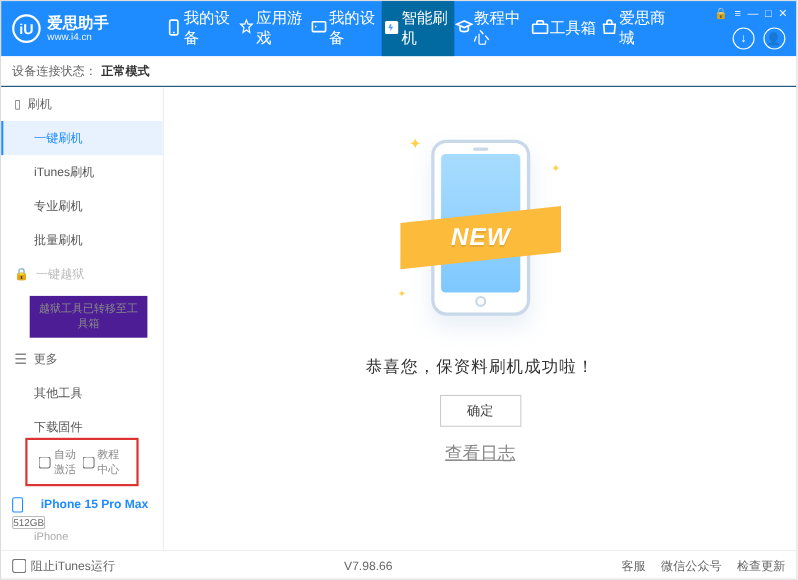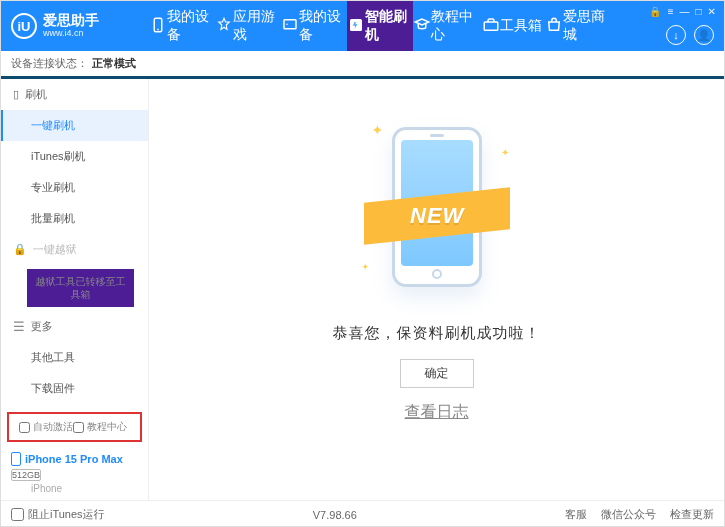--- a/index.html
+++ b/index.html
@@ -4,42 +4,42 @@
 <style>
 * { margin: 0; padding: 0; box-sizing: border-box; font-family: "Microsoft YaHei", sans-serif; }
 body { width: 725px; height: 527px; background: #fff; overflow: hidden; border: 1px solid #ddd; }
 .header { height: 50px; background: #1e8bff; display: flex; align-items: center; color: #fff; position: relative; }
 .brand { display: flex; padding: 0 10px; width: 148px; }
 .brand-logo { width: 26px; height: 26px; border: 2px solid #fff; border-radius: 50%; display: flex; align-items: center; justify-content: center; font-weight: bold; font-size: 13px; margin-right: 6px; }
 .brand-text { font-size: 14px; font-weight: bold; line-height: 1.1; }
 .brand-url { font-size: 9px; opacity: 0.9; }
 .nav { display: flex; height: 100%; }
 .nav-item { width: 66px; display: flex; flex-direction: row; align-items: center; justify-content: center; cursor: pointer; font-size: 14px; }
-.nav-item.active { background: #4c1d95; font-weight: bold; }
+.nav-item.active { background: #0369a1; }
 .nav-ico { width: 18px; height: 18px; margin-bottom: 3px; display: flex; align-items: center; justify-content: center; }
 .header-right { position: absolute; right: 8px; top: 5px; display: flex; gap: 6px; font-size: 10px; align-items: center; }
 .win-ctrl { cursor: pointer; opacity: 0.9; }
 .header-circles { position: absolute; right: 10px; bottom: 6px; display: flex; gap: 8px; }
 .hc { width: 20px; height: 20px; border: 1.5px solid #fff; border-radius: 50%; display: flex; align-items: center; justify-content: center; font-size: 11px; cursor: pointer; }
-.status-bar { height: 28px; border-bottom: 3px solid #0c4a6e; display: flex; align-items: center; padding: 0 10px; font-size: 11px; color: #666; }
+.status-bar { height: 28px; border-bottom: 1px solid #0c4a6e; display: flex; align-items: center; padding: 0 10px; font-size: 11px; color: #666; }
 .status-val { color: #333; font-weight: bold; margin-left: 4px; }
 .body { display: flex; height: 421px; }
 .sidebar { width: 148px; border-right: 1px solid #eee; font-size: 11px; color: #555; position: relative; display: flex; flex-direction: column; }
 .sb-scroll { flex: 1; overflow: hidden; }
 .sb-section { padding: 8px 12px; display: flex; align-items: center; gap: 6px; color: #666; }
 .sb-item { padding: 8px 0 8px 30px; cursor: pointer; color: #555; }
 .sb-item.active { background: #e8f2ff; color: #1e8bff; border-left: 2px solid #1e8bff; padding-left: 28px; }
 .sb-note { background: #4c1d95; margin: 4px 14px 4px 26px; padding: 6px; font-size: 10px; color: #888; line-height: 1.3; text-align: center; }
 .sb-lock { color: #bbb; }
 .sb-more-ico { font-size: 13px; color: #888; }
-.red-box { border: 2px solid #d33; padding: 6px 10px; margin: 4px 6px; display: flex; gap: 0; align-items: flex-start; }
+.red-box { border: 2px solid #d33; padding: 6px 10px; margin: 4px 22px; display: flex; gap: 0; align-items: flex-start; }
 .chk { display: flex; align-items: center; gap: 3px; font-size: 10px; color: #888; }
 .chk input { width: 11px; height: 11px; }
 .device-box { padding: 6px 10px; }
-.device-name { color: #1e8bff; font-size: 11px; font-weight: bold; display: flex; align-items: center; gap: 4px; }
+.device-name { color: #1e8bff; font-size: 11px; font-weight: bold; display: flex; align-items: center; gap: 16px; }
 .device-ico { width: 10px; height: 14px; border: 1.5px solid #1e8bff; border-radius: 2px; display: inline-block; }
 .storage { display: inline-block; border: 1px solid #bbb; border-radius: 2px; padding: 0 0; font-size: 9px; color: #666; margin-top: 3px; }
 .device-type { font-size: 10px; color: #aaa; margin-top: 2px; margin-left: 20px; }
 .main { flex: 1; display: flex; flex-direction: column; align-items: center; justify-content: center; padding-bottom: 30px; }
 .phone-wrap { position: relative; width: 130px; height: 175px; }
 .phone { width: 90px; height: 160px; background: #fff; border: 3px solid #c8d8e8; border-radius: 14px; position: absolute; left: 20px; top: 0; box-shadow: 0 10px 20px rgba(100,150,200,0.15); }
 .phone-screen { position: absolute; inset: 10px 6px 18px 6px; background: linear-gradient(#a8dcff,#7ec8ff); border-radius: 4px; }
 .phone-btn { position: absolute; bottom: 5px; left: 50%; transform: translateX(-50%); width: 10px; height: 10px; border: 2px solid #c8d8e8; border-radius: 50%; }
 .phone-speaker { position: absolute; top: 4px; left: 50%; transform: translateX(-50%); width: 14px; height: 3px; background: #c8d8e8; border-radius: 2px; }
 .ribbon { position: absolute; top: 68px; left: -8px; right: -8px; height: 42px; background: #fdbb3c; transform: skewY(-6deg); display: flex; align-items: center; justify-content: center; }

